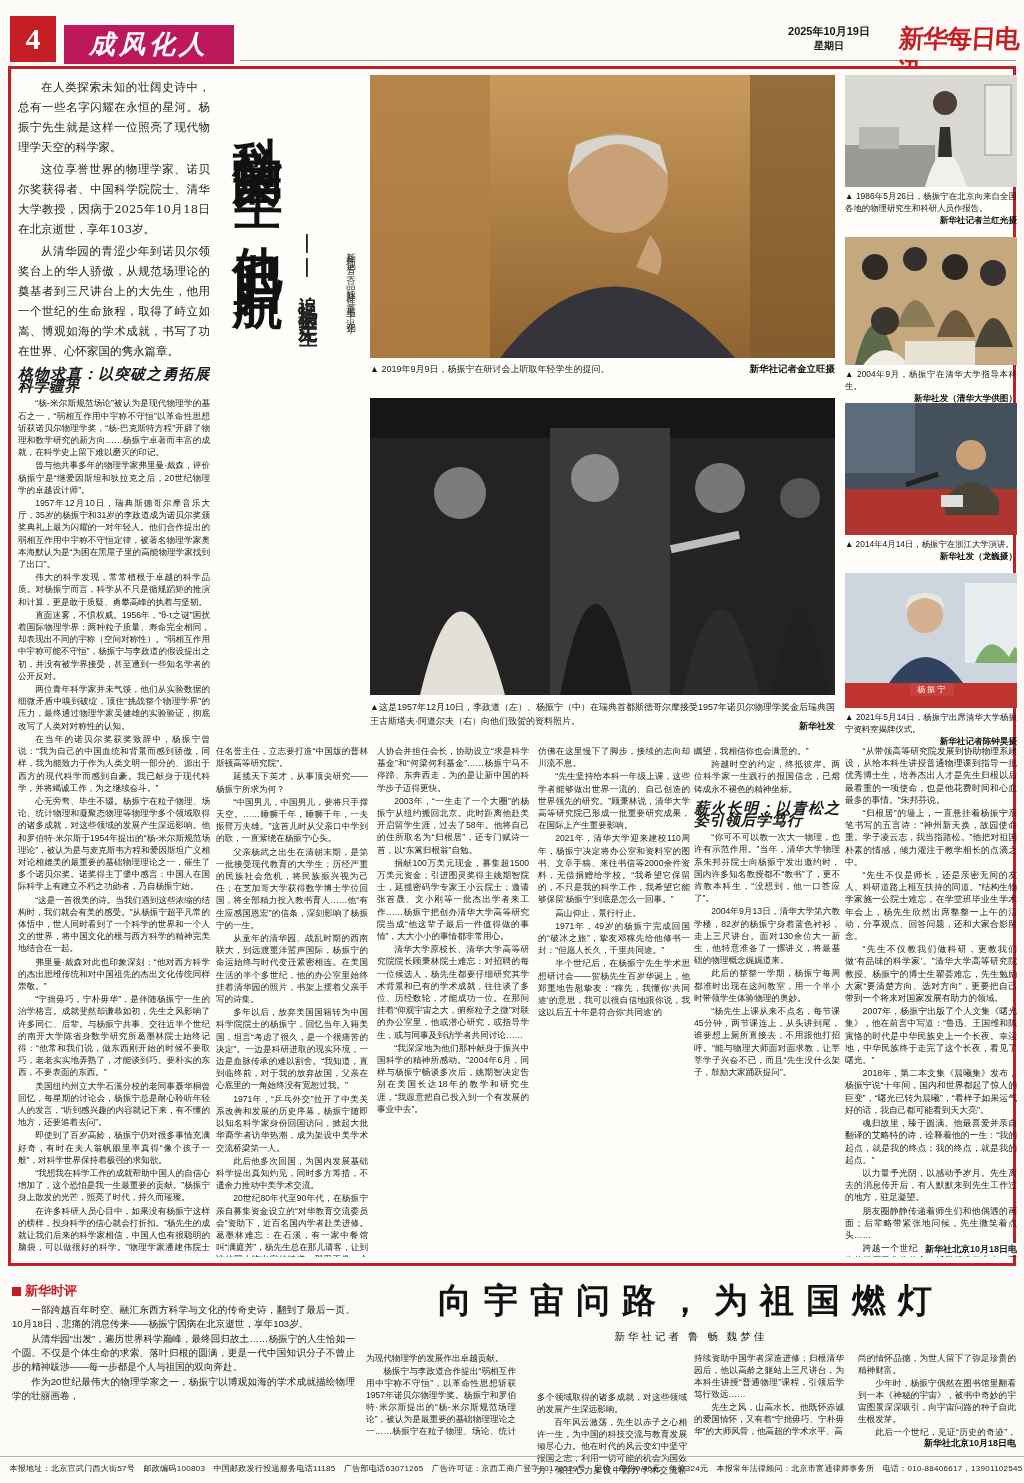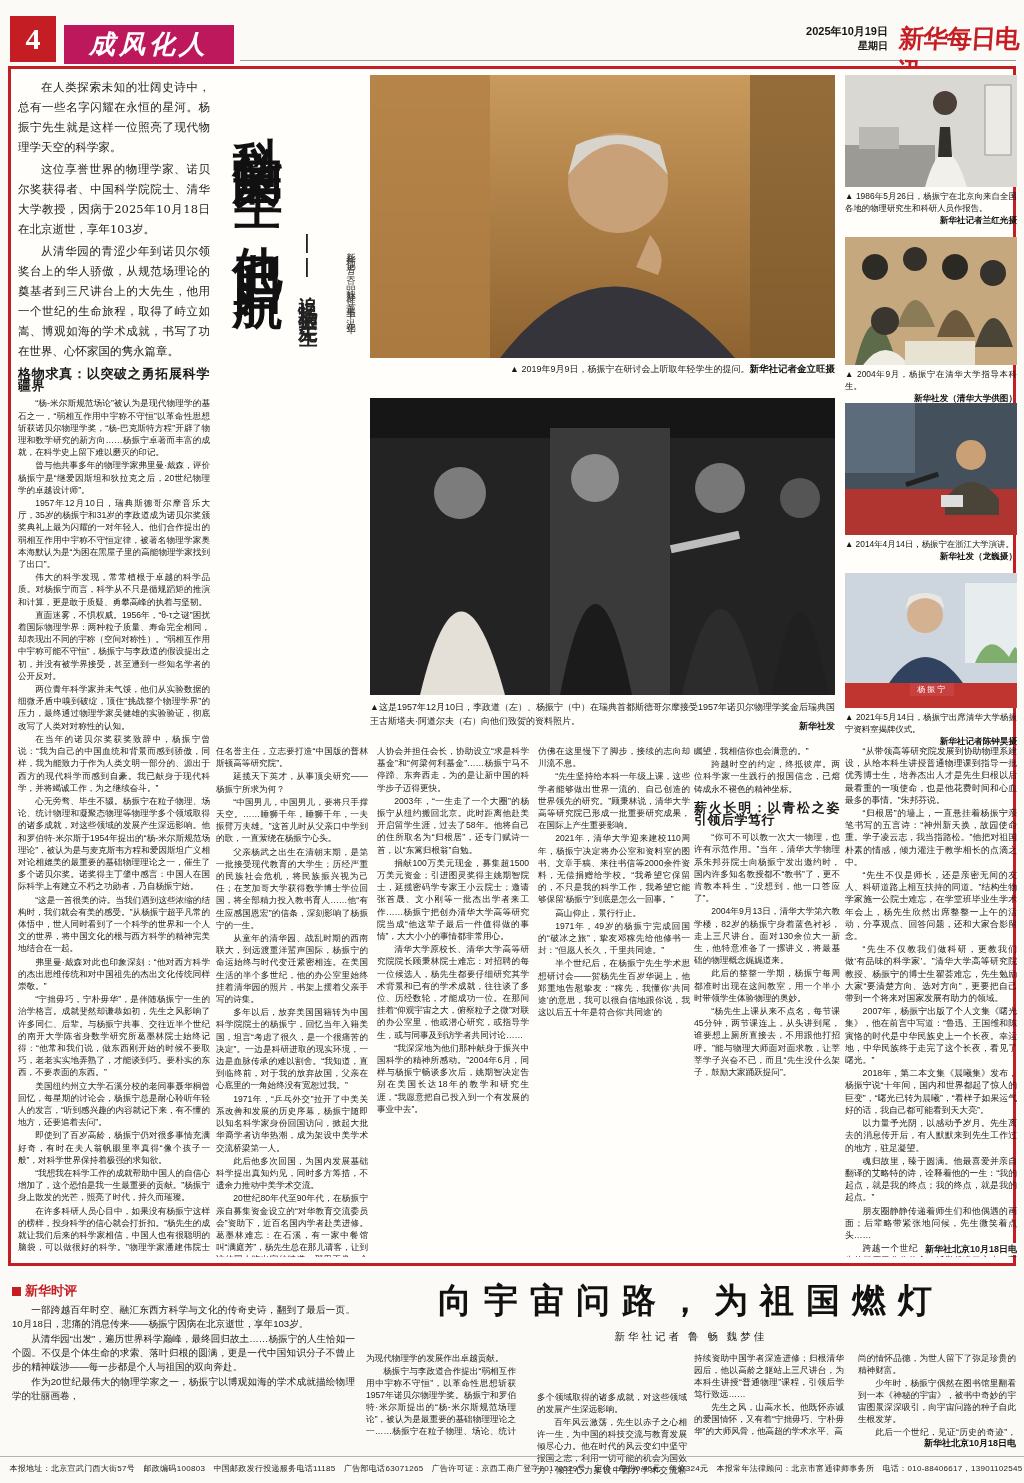--- a/index.html
+++ b/index.html
@@ -8,49 +8,49 @@
   .abs { position:absolute; }
 
   
   .pagenum { left:10px; top:16px; width:46px; height:46px; background:#c41e24; color:#fff;
              font-weight:bold; font-size:30px; display:flex; align-items:center; justify-content:center;
              font-family:"Liberation Serif",serif; }
   .banner { left:64px; top:25px; width:170px; height:39px; background:#be185d; color:#fff;
             font-weight:900; font-size:26px; letter-spacing:4px; font-style:italic;
             display:flex; align-items:center; justify-content:center; }
   .hrule { left:240px; top:60px; width:776px; height:1px; background:#9a9a9a; }
-  .dateblock { left:770px; top:24px; width:118px; text-align:right; line-height:1.35; }
+  .dateblock { left:770px; top:24px; width:118px; text-align:center; line-height:1.35; }
   .dateblock .d1 { font-size:11px; font-weight:bold; }
   .dateblock .d2 { font-size:10px; font-weight:bold; }
   .masthead { left:898px; top:22px; width:120px; color:#c41e24; font-weight:900; font-size:25px;
               font-family:"Liberation Serif",serif; letter-spacing:-1px; transform:skewX(-4deg); }
 
   
   .main-box { left:8px; top:66px; width:1008px; height:1200px; border:3px solid #c41e24; background:#fffefb; }
   .main-box > div { position:absolute; }
 
   .textcol { text-align:justify; overflow:hidden; font-size:8.6px; line-height:12.2px; color:#1b1b1b; }
   .textcol p { text-indent:2em; margin-bottom:1px; }
   .cont p:first-child { text-indent:0; }
   .intro { font-family:"DejaVu Serif",serif; font-size:11.5px; line-height:20px; color:#222; }
   .intro p { text-indent:2em; margin-bottom:2px; }
-  h3.sec { font-size:13px; font-weight:bold; margin:7px 0 5px 0; letter-spacing:0.5px; font-family:"DejaVu Serif",serif; }
+  h3.sec { font-size:15px; font-weight:bold; margin:7px 0 5px 0; letter-spacing:0.5px; font-family:"DejaVu Serif",serif;font-style:italic; }
 
   
   .vtitle { writing-mode:vertical-rl; font-family:"Liberation Serif",serif; font-weight:900;
             font-size:50px; line-height:62px; letter-spacing:10px; color:#111; }
   .vsub   { writing-mode:vertical-rl; font-size:19px; font-weight:bold; letter-spacing:5px; color:#222; }
   .vby    { writing-mode:vertical-rl; font-size:9.5px; color:#333; letter-spacing:3px; }
 
   
   .photo { overflow:hidden; background:#fde047; }
   .photo svg { display:block; width:100%; height:100%; }
   .cap { font-size:9px; line-height:1.5; color:#1b1b1b; text-align:justify; }
   .cap b { font-weight:bold; }
-  .caprow { display:flex; justify-content:flex-end; font-size:9.5px; }
+  .caprow { display:flex; justify-content:space-between; font-size:9.5px; }
   .caprow b { white-space:nowrap; }
   .railcap { font-size:8.4px; line-height:1.45; text-align:justify; position:relative; }
   .railcredit { text-align:right; font-weight:bold; font-size:8.6px; }
   .nameplate { position:absolute; left:38%; bottom:12px; background:#c84040; color:#fff; font-size:8px;
                padding:1px 7px; letter-spacing:2px; }
 
   .rdate { position:absolute; right:0; bottom:2px; background:#fffefb; font-weight:bold; font-size:9px; padding-left:6px; }
 
   
   .comm-label { left:12px; top:1282px; color:#c41e24; font-weight:bold; font-size:13px; display:flex; align-items:center; gap:4px; }
@@ -265,22 +265,22 @@
   </div>
 
   <div class="textcol" style="left:834px;top:676px;width:172px;height:512px;font-size:8.8px;">
     <div>
         <p>“从带领高等研究院发展到协助物理系建设，从给本科生讲授普通物理课到指导一批优秀博士生，培养杰出人才是先生归根以后最看重的一项使命，也是他花费时间和心血最多的事情。”朱邦芬说。</p>
         <p>“归根居”的墙上，一直悬挂着杨振宁亲笔书写的五言诗：“神州新天换，故园使命重。学子凌云志，我当指路松。”他把对祖国朴素的情感，倾力灌注于教学相长的点滴之中。</p>
         <p>“先生不仅是师长，还是亲密无间的友人、科研道路上相互扶持的同道。”结构生物学家施一公院士难忘，在学堂班毕业生学术年会上，杨先生欣然出席整整一上午的活动，分享观点、回答问题，还和大家合影留念。</p>
         <p>“先生不仅教我们做科研，更教我们做‘有品味的科学家’。”清华大学高等研究院教授、杨振宁的博士生翟荟难忘，先生勉励大家“要清楚方向、选对方向”，更要把自己带到一个将来对国家发展有助力的领域。</p>
         <p>2007年，杨振宁出版了个人文集《曙光集》，他在前言中写道：“鲁迅、王国维和陈寅恪的时代是中华民族史上一个长夜。幸运地，中华民族终于走完了这个长夜，看见了曙光。”</p>
         <p>2018年，第二本文集《晨曦集》发布，杨振宁说“十年间，国内和世界都起了惊人的巨变”，“曙光已转为晨曦”，“看样子如果运气好的话，我自己都可能看到天大亮”。</p>
+        <p>魂归故里，臻于圆满。他最喜爱并亲自翻译的艾略特的诗，诠释着他的一生：“我的起点，就是我的终点；我的终点，就是我的起点。”</p>
         <p>以力量予光阴，以感动予岁月。先生离去的消息传开后，有人默默来到先生工作过的地方，驻足凝望。</p>
-        <p>魂归故里，臻于圆满。他最喜爱并亲自翻译的艾略特的诗，诠释着他的一生：“我的起点，就是我的终点；我的终点，就是我的起点。”</p>
         <p>朋友圈静静传递着师生们和他偶遇的画面；后辈略带紧张地问候，先生微笑着点头……</p>
         <p>跨越一个世纪，见证“历史的奇迹”，先生的夙愿已化作信念，托举起凌云之志，守望着复兴之梦：</p>
       </div>
     <div class="rdate">新华社北京10月18日电</div>
   </div>
 </div>
 
 <div class="abs comm-label">
   <span class="sq"></span>
   <span>新华时评</span>

